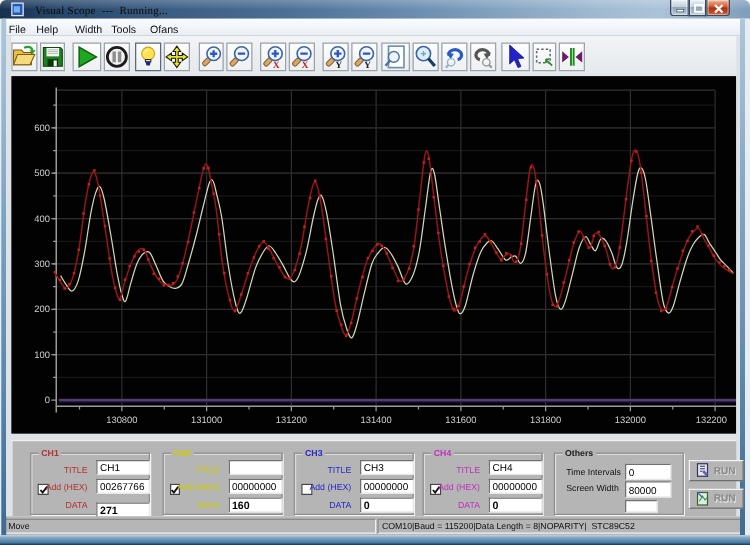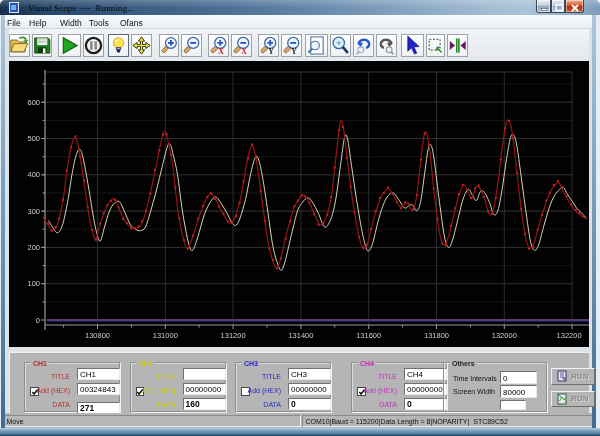--- a/index.html
+++ b/index.html
@@ -307,21 +307,21 @@
     <div class="grp" style="left:14px;width:96px">
   <div class="glabel" style="color:#b43232">CH1</div>
   <div class="glbl" style="color:#b43232;top:10px;">TITLE</div>
   <div class="tbox" style="top:5px;">CH1</div>
   <div class="cbx">
           <svg width="8" height="8" viewBox="0 0 9 9">
             <path d="M1.5 4.5 L3.5 6.8 L7.5 1.5" stroke="#111" stroke-width="1.7" fill="none"></path>
           </svg>
         </div>
   <div class="glbl" style="color:#b43232;top:23.5px;">Add (HEX)</div>
-  <div class="tbox" style="top:20px;">00324843</div>
+  <div class="tbox" style="top:20px;">00267766</div>
   <div class="glbl" style="color:#b43232;top:37.5px;">DATA</div>
   <div class="tbox tbb" style="top:39px;">271</div>
 </div>
       <div class="grp" style="left:119.5px;width:96px">
   <div class="glabel" style="color:#cdcd00">CH2</div>
   <div class="glbl" style="color:#cdcd00;top:10px;">TITLE</div>
   <div class="tbox" style="top:5px;"></div>
   <div class="cbx">
           <svg width="8" height="8" viewBox="0 0 9 9">
             <path d="M1.5 4.5 L3.5 6.8 L7.5 1.5" stroke="#111" stroke-width="1.7" fill="none"></path>
@@ -335,21 +335,21 @@
       <div class="grp" style="left:225px;width:96px">
   <div class="glabel" style="color:#2828c8">CH3</div>
   <div class="glbl" style="color:#2828c8;top:10px;">TITLE</div>
   <div class="tbox" style="top:5px;">CH3</div>
   <div class="cbx"></div>
   <div class="glbl" style="color:#2828c8;top:23.5px;">Add (HEX)</div>
   <div class="tbox" style="top:20px;">00000000</div>
   <div class="glbl" style="color:#2828c8;top:37.5px;">DATA</div>
   <div class="tbox tbb" style="top:34.5px;">0</div>
 </div>
-      <div class="grp" style="left:341px;width:96px">
+      <div class="grp" style="left:328px;width:96px">
   <div class="glabel" style="color:#c030c0">CH4</div>
   <div class="glbl" style="color:#c030c0;top:10px;">TITLE</div>
   <div class="tbox" style="top:5px;">CH4</div>
   <div class="cbx">
           <svg width="8" height="8" viewBox="0 0 9 9">
             <path d="M1.5 4.5 L3.5 6.8 L7.5 1.5" stroke="#111" stroke-width="1.7" fill="none"></path>
           </svg>
         </div>
   <div class="glbl" style="color:#c030c0;top:23.5px;">Add (HEX)</div>
   <div class="tbox" style="top:20px;">00000000</div>

